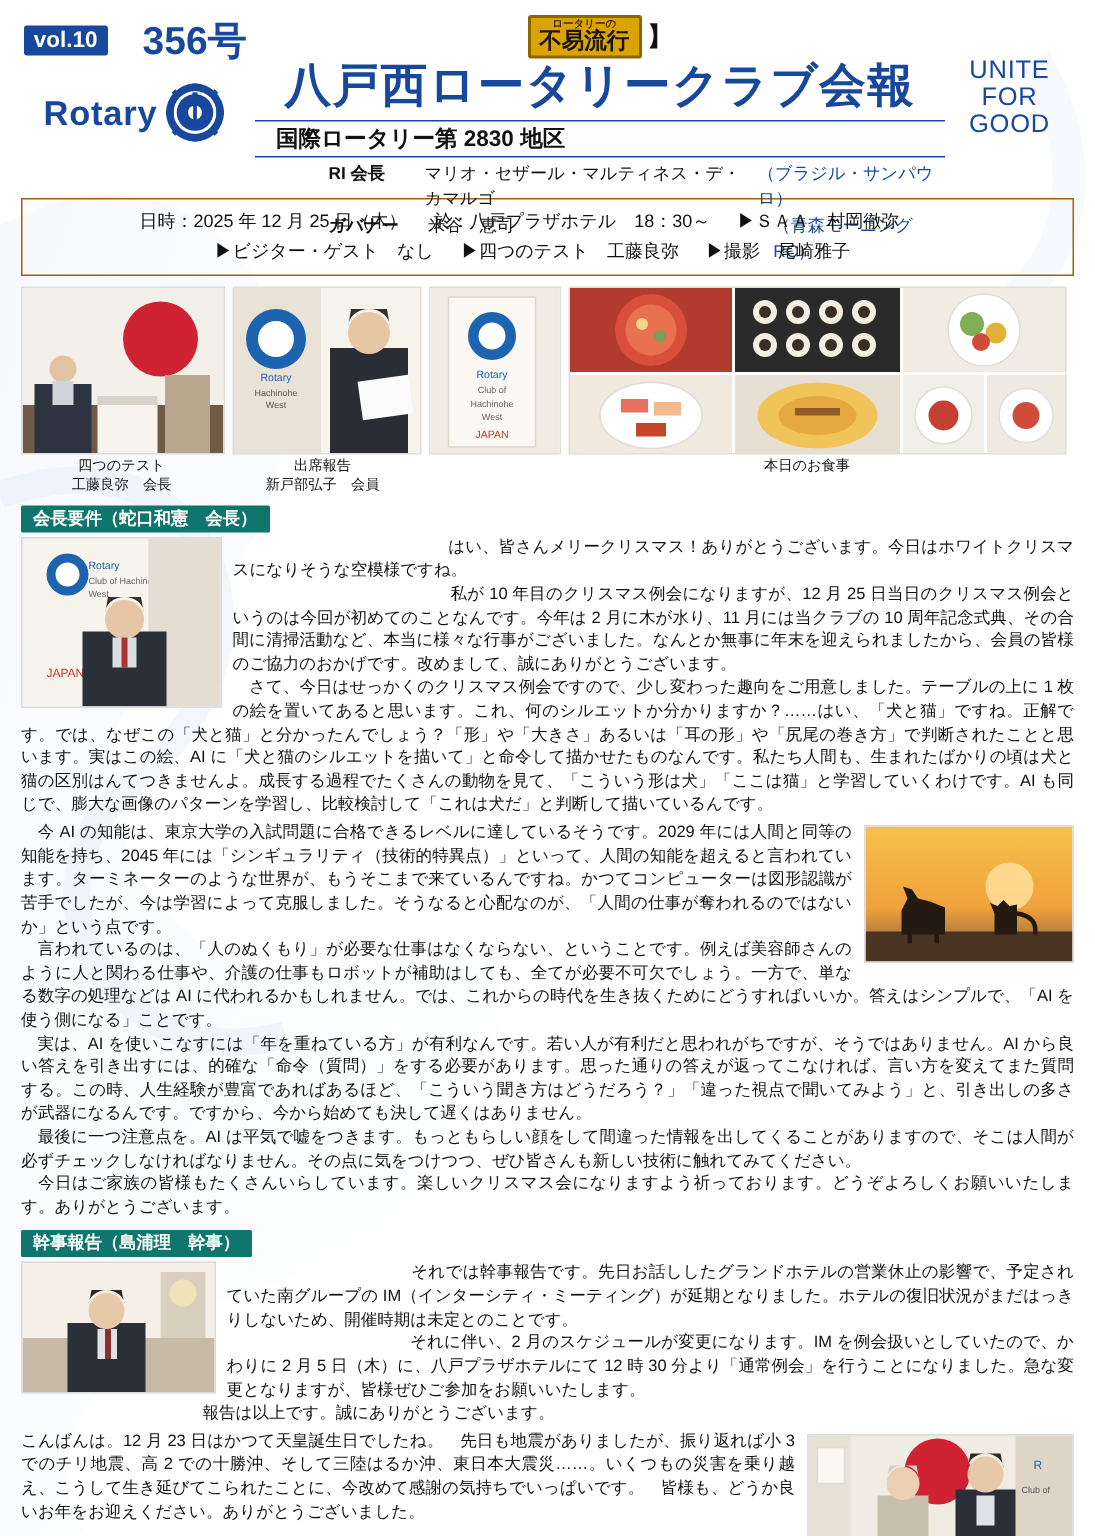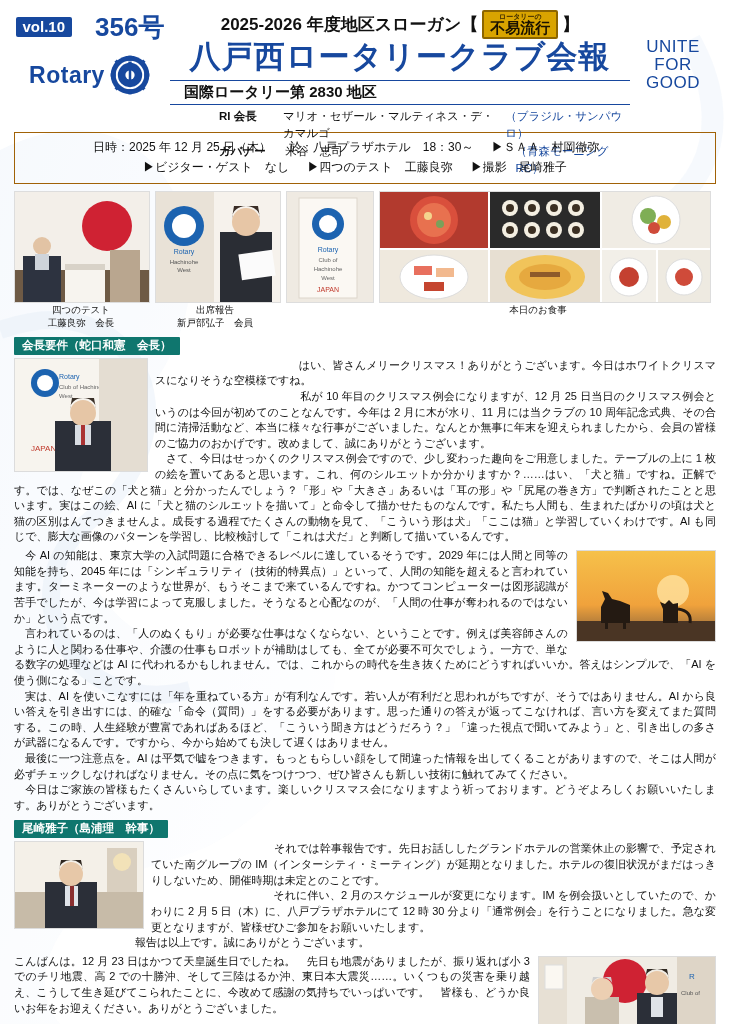--- a/index.html
+++ b/index.html
@@ -301,21 +301,20 @@
             <rect x="14" y="76" width="12" height="8" transform="rotate(-45 20 80)"></rect>
             <rect x="74" y="76" width="12" height="8" transform="rotate(45 80 80)"></rect>
           </g>
           <rect x="47" y="38" width="6" height="24" fill="#17489e"></rect>
         </svg>
       </div>
     </div>
 
     <div class="mh-center">
       <div class="slogan-row">
-        <span class="slogan-text">2025-2026 年度地区スローガン【</span>
         <span class="slogan-emblem">
           <span class="em-top">ロータリーの</span>
           <span class="em-main">不易流行</span>
         </span>
         <span class="slogan-text">】</span>
       </div>
       <div class="title-main">八戸西ロータリークラブ会報</div>
       <div class="district-bar">国際ロータリー第 2830 地区</div>
       <div class="officers">
         <div class="orow">
@@ -527,21 +526,21 @@
       </svg>
     </div>
     <div class="body-text">　今 AI の知能は、東京大学の入試問題に合格できるレベルに達しているそうです。2029 年には人間と同等の知能を持ち、2045 年には「シンギュラリティ（技術的特異点）」といって、人間の知能を超えると言われています。ターミネーターのような世界が、もうそこまで来ているんですね。かつてコンピューターは図形認識が苦手でしたが、今は学習によって克服しました。そうなると心配なのが、「人間の仕事が奪われるのではないか」という点です。</div>
     <div class="body-text">　言われているのは、「人のぬくもり」が必要な仕事はなくならない、ということです。例えば美容師さんのように人と関わる仕事や、介護の仕事もロボットが補助はしても、全てが必要不可欠でしょう。一方で、単なる数字の処理などは AI に代われるかもしれません。では、これからの時代を生き抜くためにどうすればいいか。答えはシンプルで、「AI を使う側になる」ことです。</div>
     <div class="body-text">　実は、AI を使いこなすには「年を重ねている方」が有利なんです。若い人が有利だと思われがちですが、そうではありません。AI から良い答えを引き出すには、的確な「命令（質問）」をする必要があります。思った通りの答えが返ってこなければ、言い方を変えてまた質問する。この時、人生経験が豊富であればあるほど、「こういう聞き方はどうだろう？」「違った視点で聞いてみよう」と、引き出しの多さが武器になるんです。ですから、今から始めても決して遅くはありません。</div>
     <div class="body-text">　最後に一つ注意点を。AI は平気で嘘をつきます。もっともらしい顔をして間違った情報を出してくることがありますので、そこは人間が必ずチェックしなければなりません。その点に気をつけつつ、ぜひ皆さんも新しい技術に触れてみてください。</div>
     <div class="body-text">　今日はご家族の皆様もたくさんいらしています。楽しいクリスマス会になりますよう祈っております。どうぞよろしくお願いいたします。ありがとうございます。</div>
   </div>
 
   
-  <div class="sec-head">尾崎雅子（島浦理　幹事）</div>
+  <div class="sec-head">幹事報告（島浦理　幹事）</div>
 
   <div class="block clearfix">
     <div class="float-left-img fimg" style="width:128px;height:86px">
       <svg width="128" height="86" viewBox="0 0 128 86">
         <rect width="128" height="86" fill="#ece6dc"></rect>
         <rect x="0" y="0" width="128" height="50" fill="#f4f0e8"></rect>
         <rect x="92" y="6" width="30" height="44" fill="#d9cfbf"></rect>
         <circle cx="107" cy="20" r="9" fill="#f2e2b8"></circle>
         <rect x="0" y="50" width="128" height="36" fill="#c7bba8"></rect>
         <rect x="30" y="40" width="52" height="46" fill="#2b2f38"></rect>

